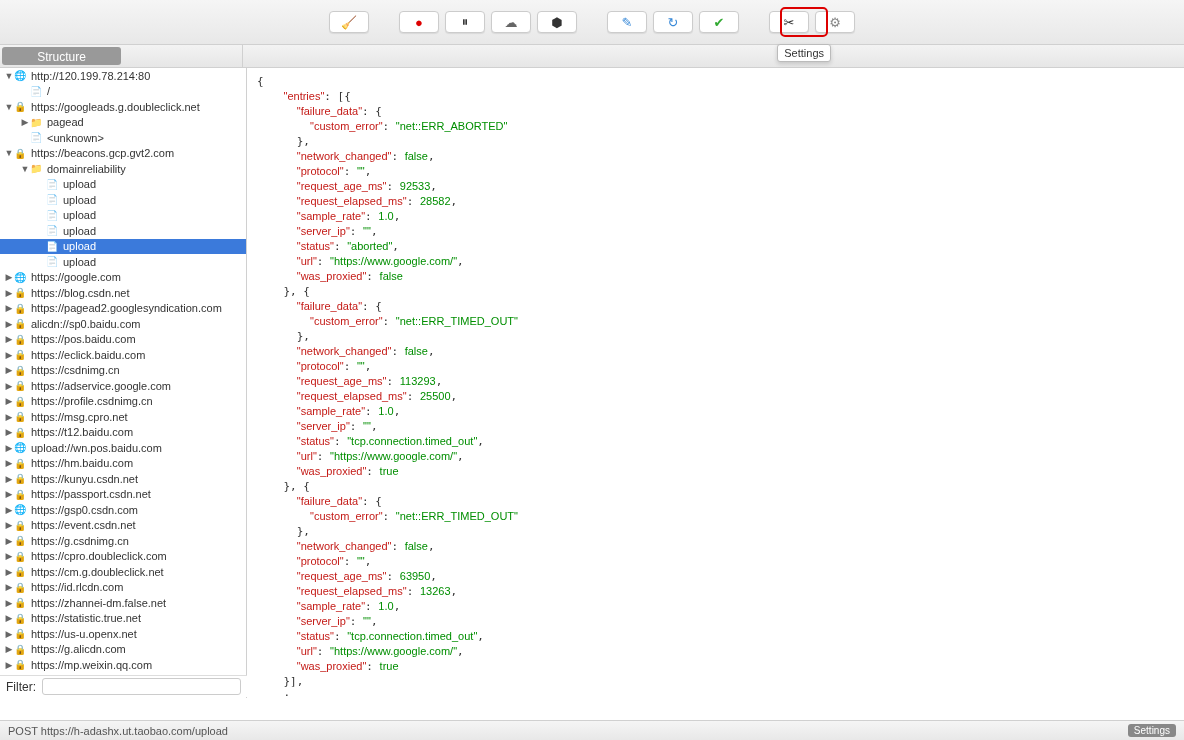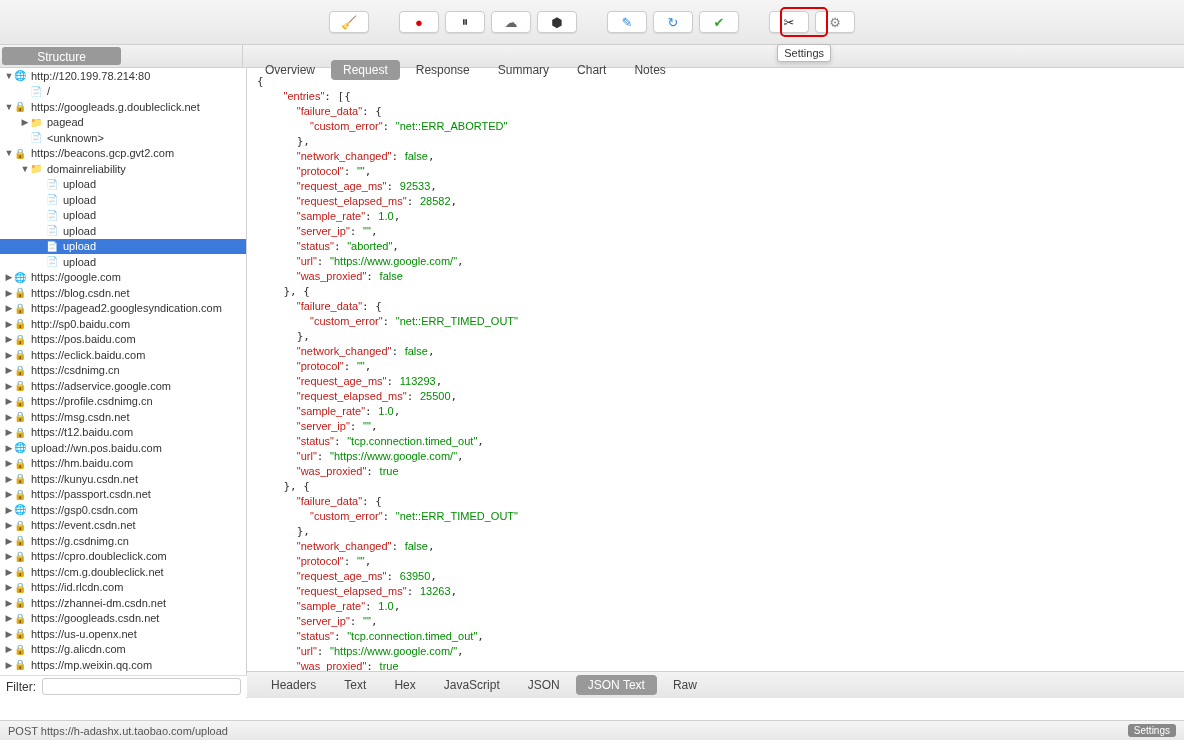--- a/index.html
+++ b/index.html
@@ -58,28 +58,20 @@
   <div class="tb-btn" style="color:#888">⚙</div>
   <div class="settings-highlight"></div>
   <div class="settings-tip">Settings</div>
 </div>
 
 <div class="tabs">
   <div class="side-tabs">
     <div class="tab active">Structure</div>
     <div class="tab">Sequence</div>
   </div>
-  <div class="main-tabs">
-    <div class="tab">Overview</div>
-    <div class="tab active">Request</div>
-    <div class="tab">Response</div>
-    <div class="tab">Summary</div>
-    <div class="tab">Chart</div>
-    <div class="tab">Notes</div>
-  </div>
 </div>
 
 <div class="body-wrap">
   <div class="sidebar" id="tree">
       <div class="tree-row" style="padding-left: 4px;">
         <span class="disclosure">▼</span>
         <span class="ico ico-globe">🌐</span>
         <span>http://120.199.78.214:80</span>
       </div>
       <div class="tree-row" style="padding-left: 20px;">
@@ -153,21 +145,21 @@
         <span>https://blog.csdn.net</span>
       </div>
       <div class="tree-row" style="padding-left: 4px;">
         <span class="disclosure">▶</span>
         <span class="ico ico-lock">🔒</span>
         <span>https://pagead2.googlesyndication.com</span>
       </div>
       <div class="tree-row" style="padding-left: 4px;">
         <span class="disclosure">▶</span>
         <span class="ico ico-lock">🔒</span>
-        <span>http://sp0.baidu.com</span>
+        <span>alicdn://sp0.baidu.com</span>
       </div>
       <div class="tree-row" style="padding-left: 4px;">
         <span class="disclosure">▶</span>
         <span class="ico ico-lock">🔒</span>
         <span>https://pos.baidu.com</span>
       </div>
       <div class="tree-row" style="padding-left: 4px;">
         <span class="disclosure">▶</span>
         <span class="ico ico-lock">🔒</span>
         <span>https://eclick.baidu.com</span>
@@ -183,21 +175,21 @@
         <span>https://adservice.google.com</span>
       </div>
       <div class="tree-row" style="padding-left: 4px;">
         <span class="disclosure">▶</span>
         <span class="ico ico-lock">🔒</span>
         <span>https://profile.csdnimg.cn</span>
       </div>
       <div class="tree-row" style="padding-left: 4px;">
         <span class="disclosure">▶</span>
         <span class="ico ico-lock">🔒</span>
-        <span>https://msg.csdn.net</span>
+        <span>https://msg.cpro.net</span>
       </div>
       <div class="tree-row" style="padding-left: 4px;">
         <span class="disclosure">▶</span>
         <span class="ico ico-lock">🔒</span>
         <span>https://t12.baidu.com</span>
       </div>
       <div class="tree-row" style="padding-left: 4px;">
         <span class="disclosure">▶</span>
         <span class="ico ico-globe">🌐</span>
         <span>upload://wn.pos.baidu.com</span>
@@ -243,26 +235,26 @@
         <span>https://cm.g.doubleclick.net</span>
       </div>
       <div class="tree-row" style="padding-left: 4px;">
         <span class="disclosure">▶</span>
         <span class="ico ico-lock">🔒</span>
         <span>https://id.rlcdn.com</span>
       </div>
       <div class="tree-row" style="padding-left: 4px;">
         <span class="disclosure">▶</span>
         <span class="ico ico-lock">🔒</span>
-        <span>https://zhannei-dm.csdn.net</span>
-      </div>
-      <div class="tree-row" style="padding-left: 4px;">
-        <span class="disclosure">▶</span>
-        <span class="ico ico-lock">🔒</span>
-        <span>https://googleads.csdn.net</span>
+        <span>https://zhannei-dm.false.net</span>
+      </div>
+      <div class="tree-row" style="padding-left: 4px;">
+        <span class="disclosure">▶</span>
+        <span class="ico ico-lock">🔒</span>
+        <span>https://statistic.true.net</span>
       </div>
       <div class="tree-row" style="padding-left: 4px;">
         <span class="disclosure">▶</span>
         <span class="ico ico-lock">🔒</span>
         <span>https://us-u.openx.net</span>
       </div>
       <div class="tree-row" style="padding-left: 4px;">
         <span class="disclosure">▶</span>
         <span class="ico ico-lock">🔒</span>
         <span>https://g.alicdn.com</span>
@@ -316,29 +308,20 @@
       <span class="k">"request_elapsed_ms"</span>: <span class="g">13263</span>,
       <span class="k">"sample_rate"</span>: <span class="g">1.0</span>,
       <span class="k">"server_ip"</span>: <span class="g">""</span>,
       <span class="k">"status"</span>: <span class="g">"tcp.connection.timed_out"</span>,
       <span class="k">"url"</span>: <span class="g">"https://www.google.com/"</span>,
       <span class="k">"was_proxied"</span>: <span class="g">true</span>
     }],
     : 
 }
 </div>
-    <div class="bottom-tabs">
-      <div class="btab">Headers</div>
-      <div class="btab">Text</div>
-      <div class="btab">Hex</div>
-      <div class="btab">JavaScript</div>
-      <div class="btab">JSON</div>
-      <div class="btab active">JSON Text</div>
-      <div class="btab">Raw</div>
-    </div>
   </div>
 </div>
 
 <div class="filter-row" style="width:247px;position:absolute;top:675px;left:0;background:#fff;">
   <span>Filter:</span>
   <input type="text" style="">
 </div>
 
 <div class="statusbar" style="position:absolute;bottom:0;left:0;right:0;">
   <span>POST https://h-adashx.ut.taobao.com/upload</span>

